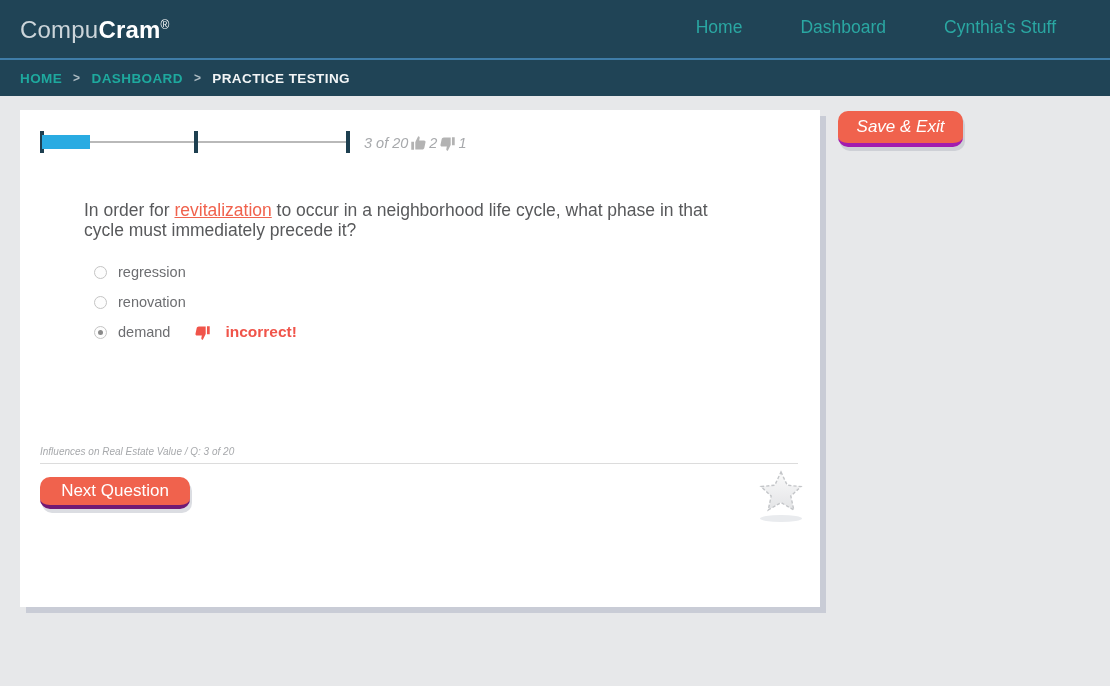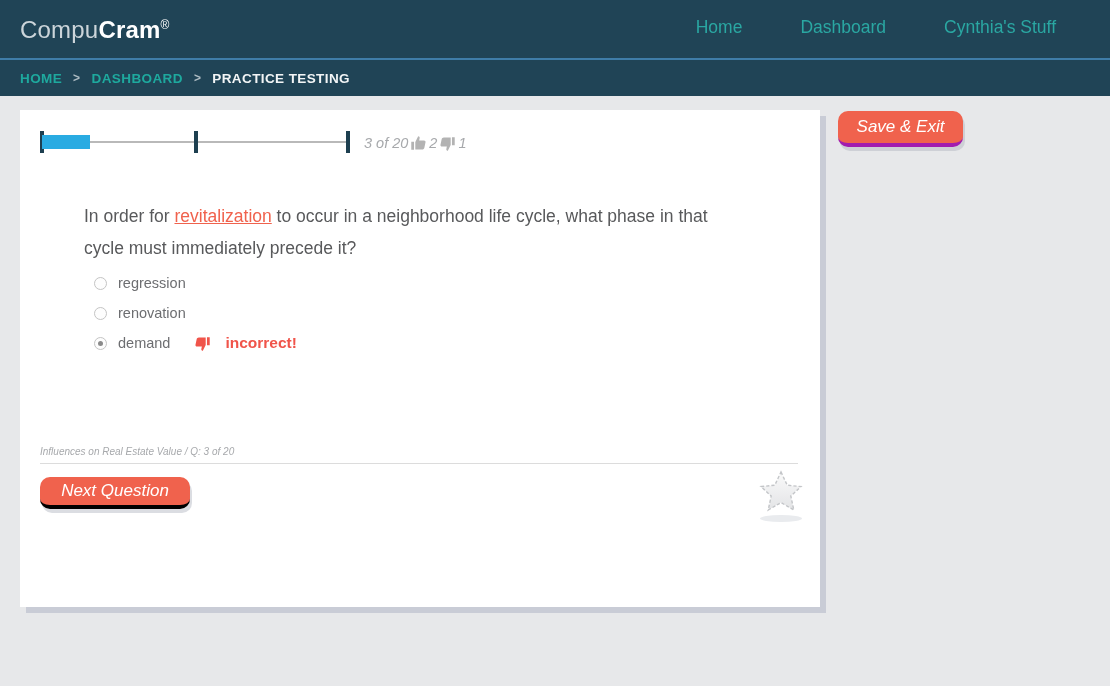--- a/index.html
+++ b/index.html
@@ -80,26 +80,26 @@
   .stats {
     position: absolute; left: 344px; top: 23px; height: 20px;
     display: flex; align-items: center; gap: 2px;
     color: #a7a9ac; font-size: 14.5px; font-style: italic;
   }
   .stat-icon { width: 17px; height: 17px; fill: #b3b3b3; flex: none; }
 
   
   .question {
     position: absolute; left: 64px; top: 90px; width: 665px;
-    font-size: 17.5px; line-height: 32px; color: #58595b;
+    font-size: 17.5px; line-height: 20px; color: #58595b;
   }
   .q-link { color: #f0624d; text-decoration: underline; cursor: pointer; }
 
   
-  .options { position: absolute; left: 74px; top: 158px; }
+  .options { position: absolute; left: 74px; top: 147px; }
   .option-row { display: flex; align-items: center; height: 30px; cursor: pointer; }
   .radio {
     width: 13px; height: 13px; flex: none;
     border: 1px solid #c4c4c4; border-radius: 50%;
     background: #fdfdfd; position: relative; margin-right: 11px;
   }
   .radio.selected::after {
     content: ""; position: absolute; left: 3px; top: 3px;
     width: 5px; height: 5px; border-radius: 50%; background: #8a8a8a;
   }
@@ -116,23 +116,23 @@
     position: absolute; left: 20px; top: 336px;
     font-style: italic; font-size: 10px; color: #a7a9ac;
   }
   .divider { position: absolute; left: 20px; right: 22px; top: 353px; border-top: 1px solid #dcdcdc; }
 
   
   .next-btn {
     position: absolute; left: 20px; top: 367px;
     width: 150px; height: 32px;
     background: #f0624d;
-    border: none; border-bottom: 4px solid #000000;
+    border: none; border-bottom: 4px solid #701a75;
     border-radius: 10px;
-    color: #fff; font-style: italic; font-size: 17px;
+    color: #fff; font-size: 17px;
     font-family: "Liberation Sans", sans-serif;
     box-shadow: 2px 4px 0 rgba(175,180,190,0.45);
     cursor: pointer;
   }
   .rationale { position: absolute; left: 213px; top: 372px; width: 256px; }
   .rationale-heading {
     font-size: 14.5px; font-weight: bold; color: #414042;
     letter-spacing: 0.2px; margin-bottom: 8px;
   }
   .rationale-body { font-size: 12.5px; line-height: 18px; color: #6d6e71; }

